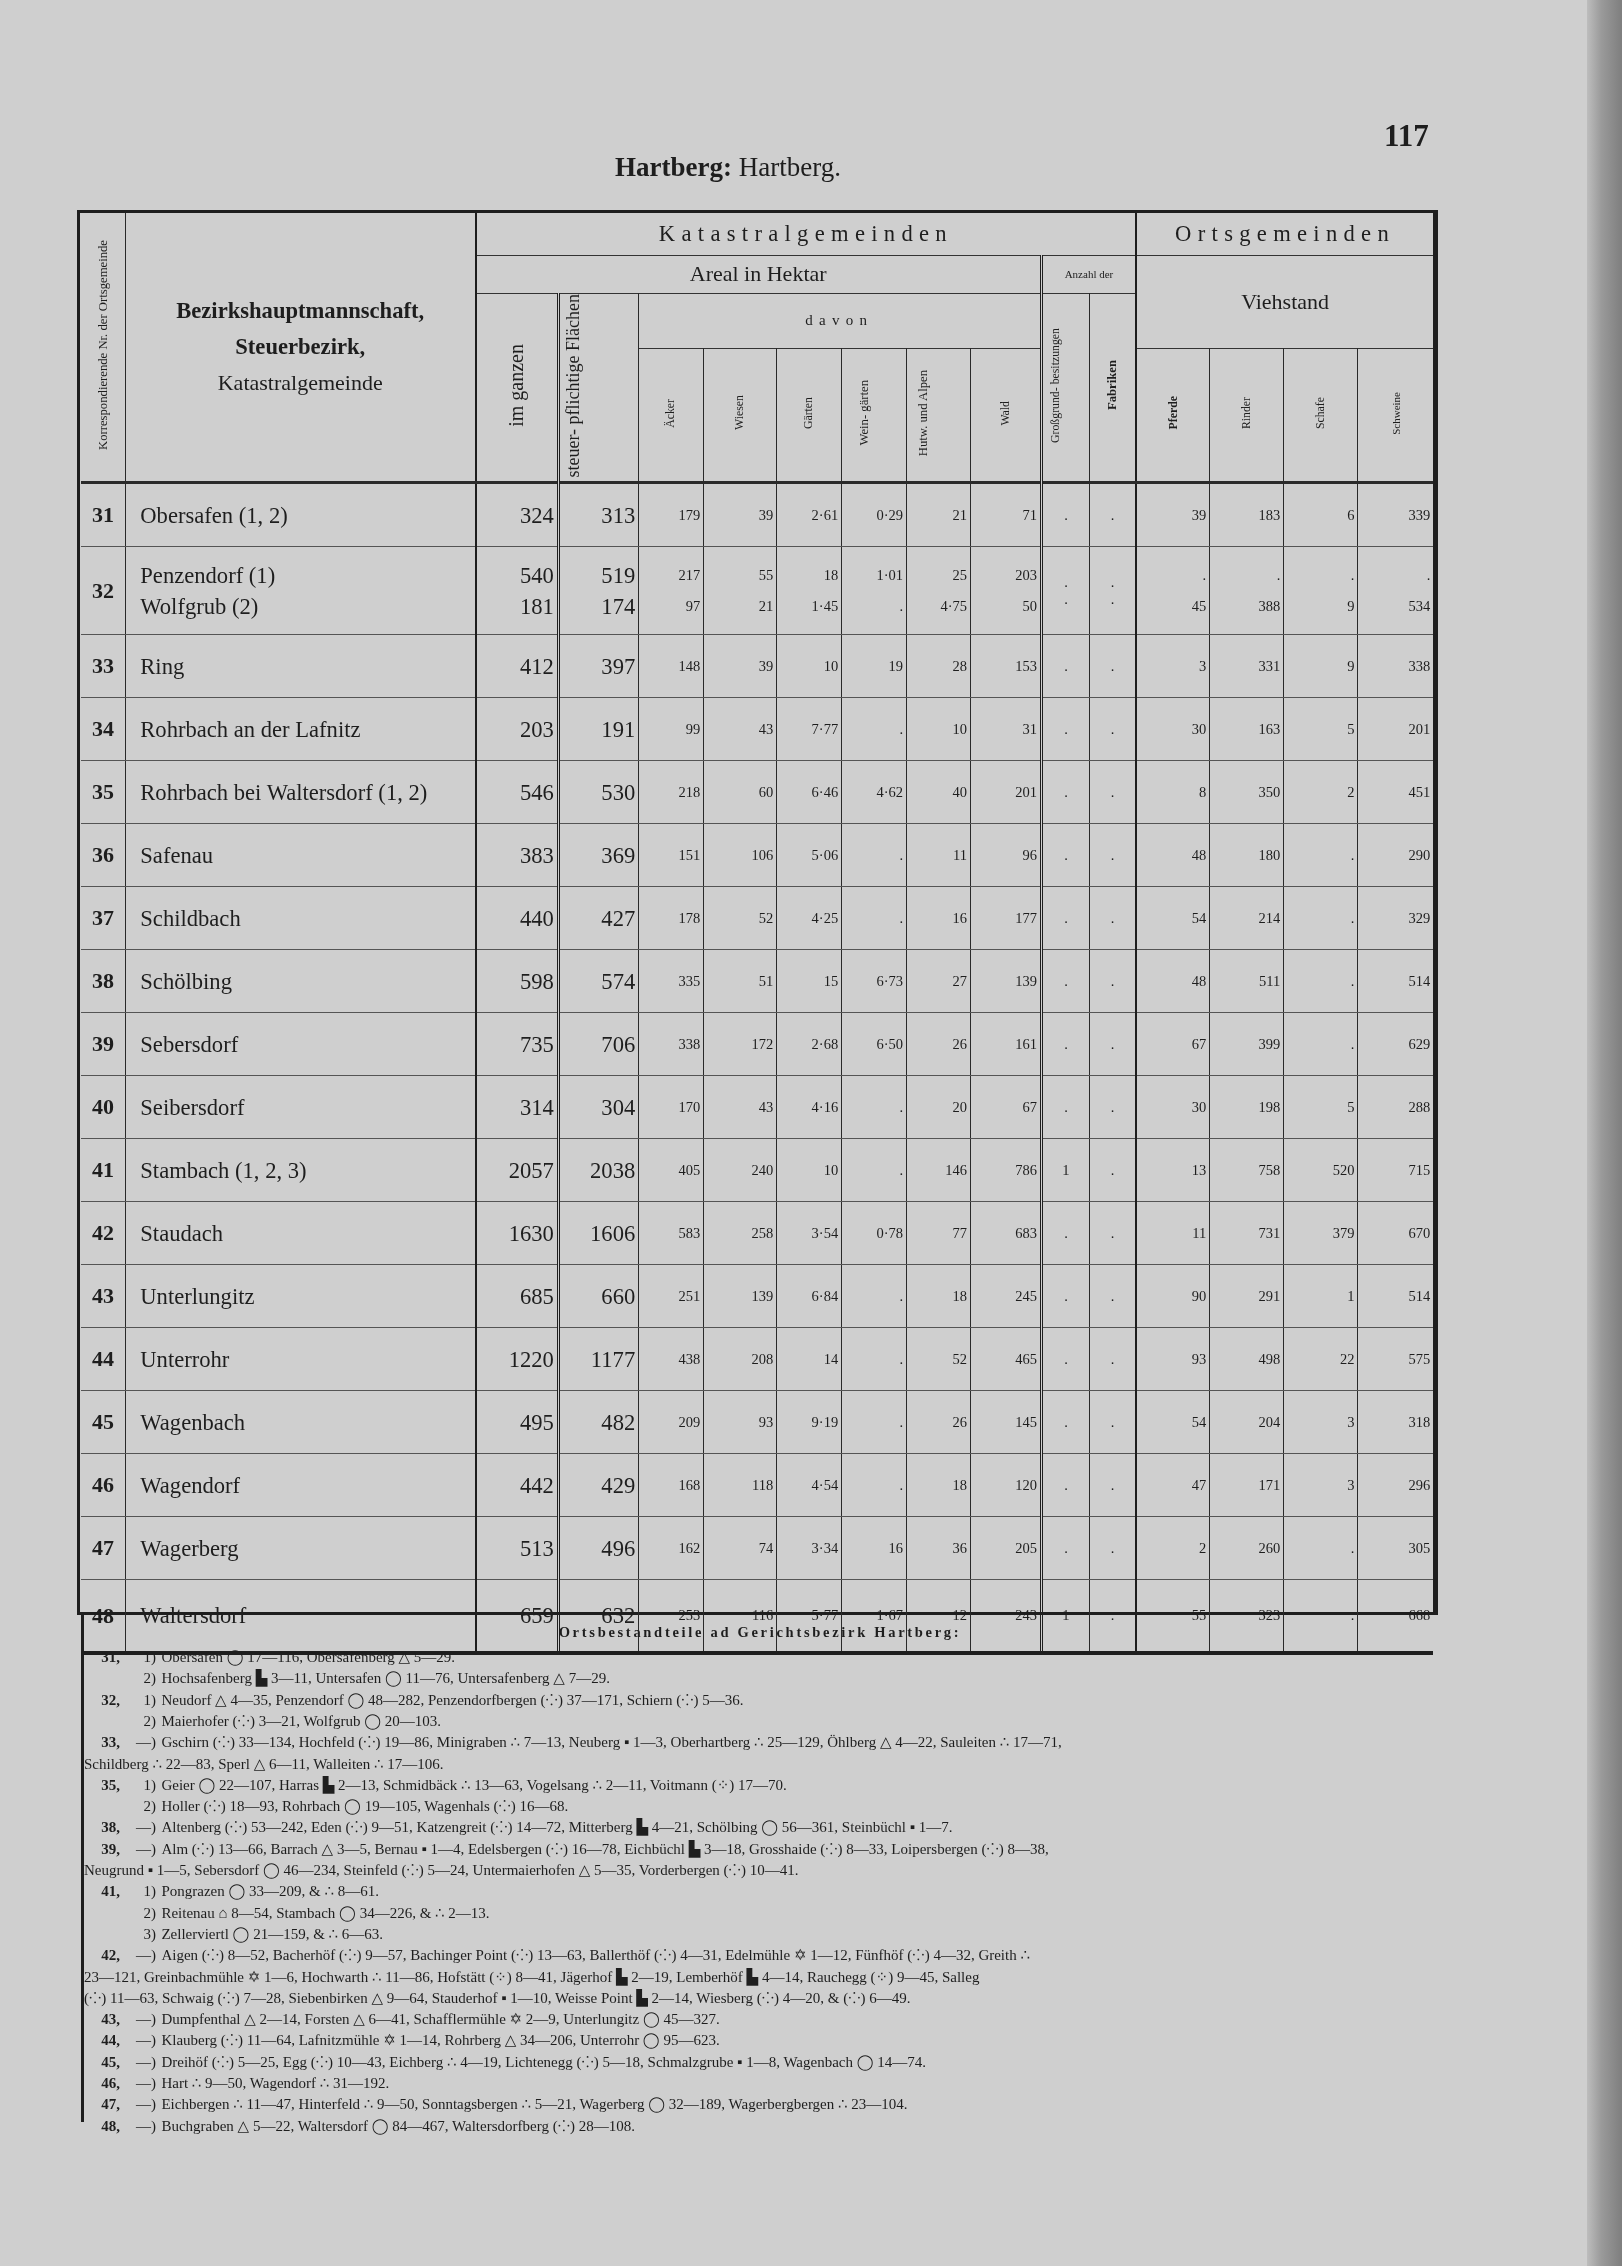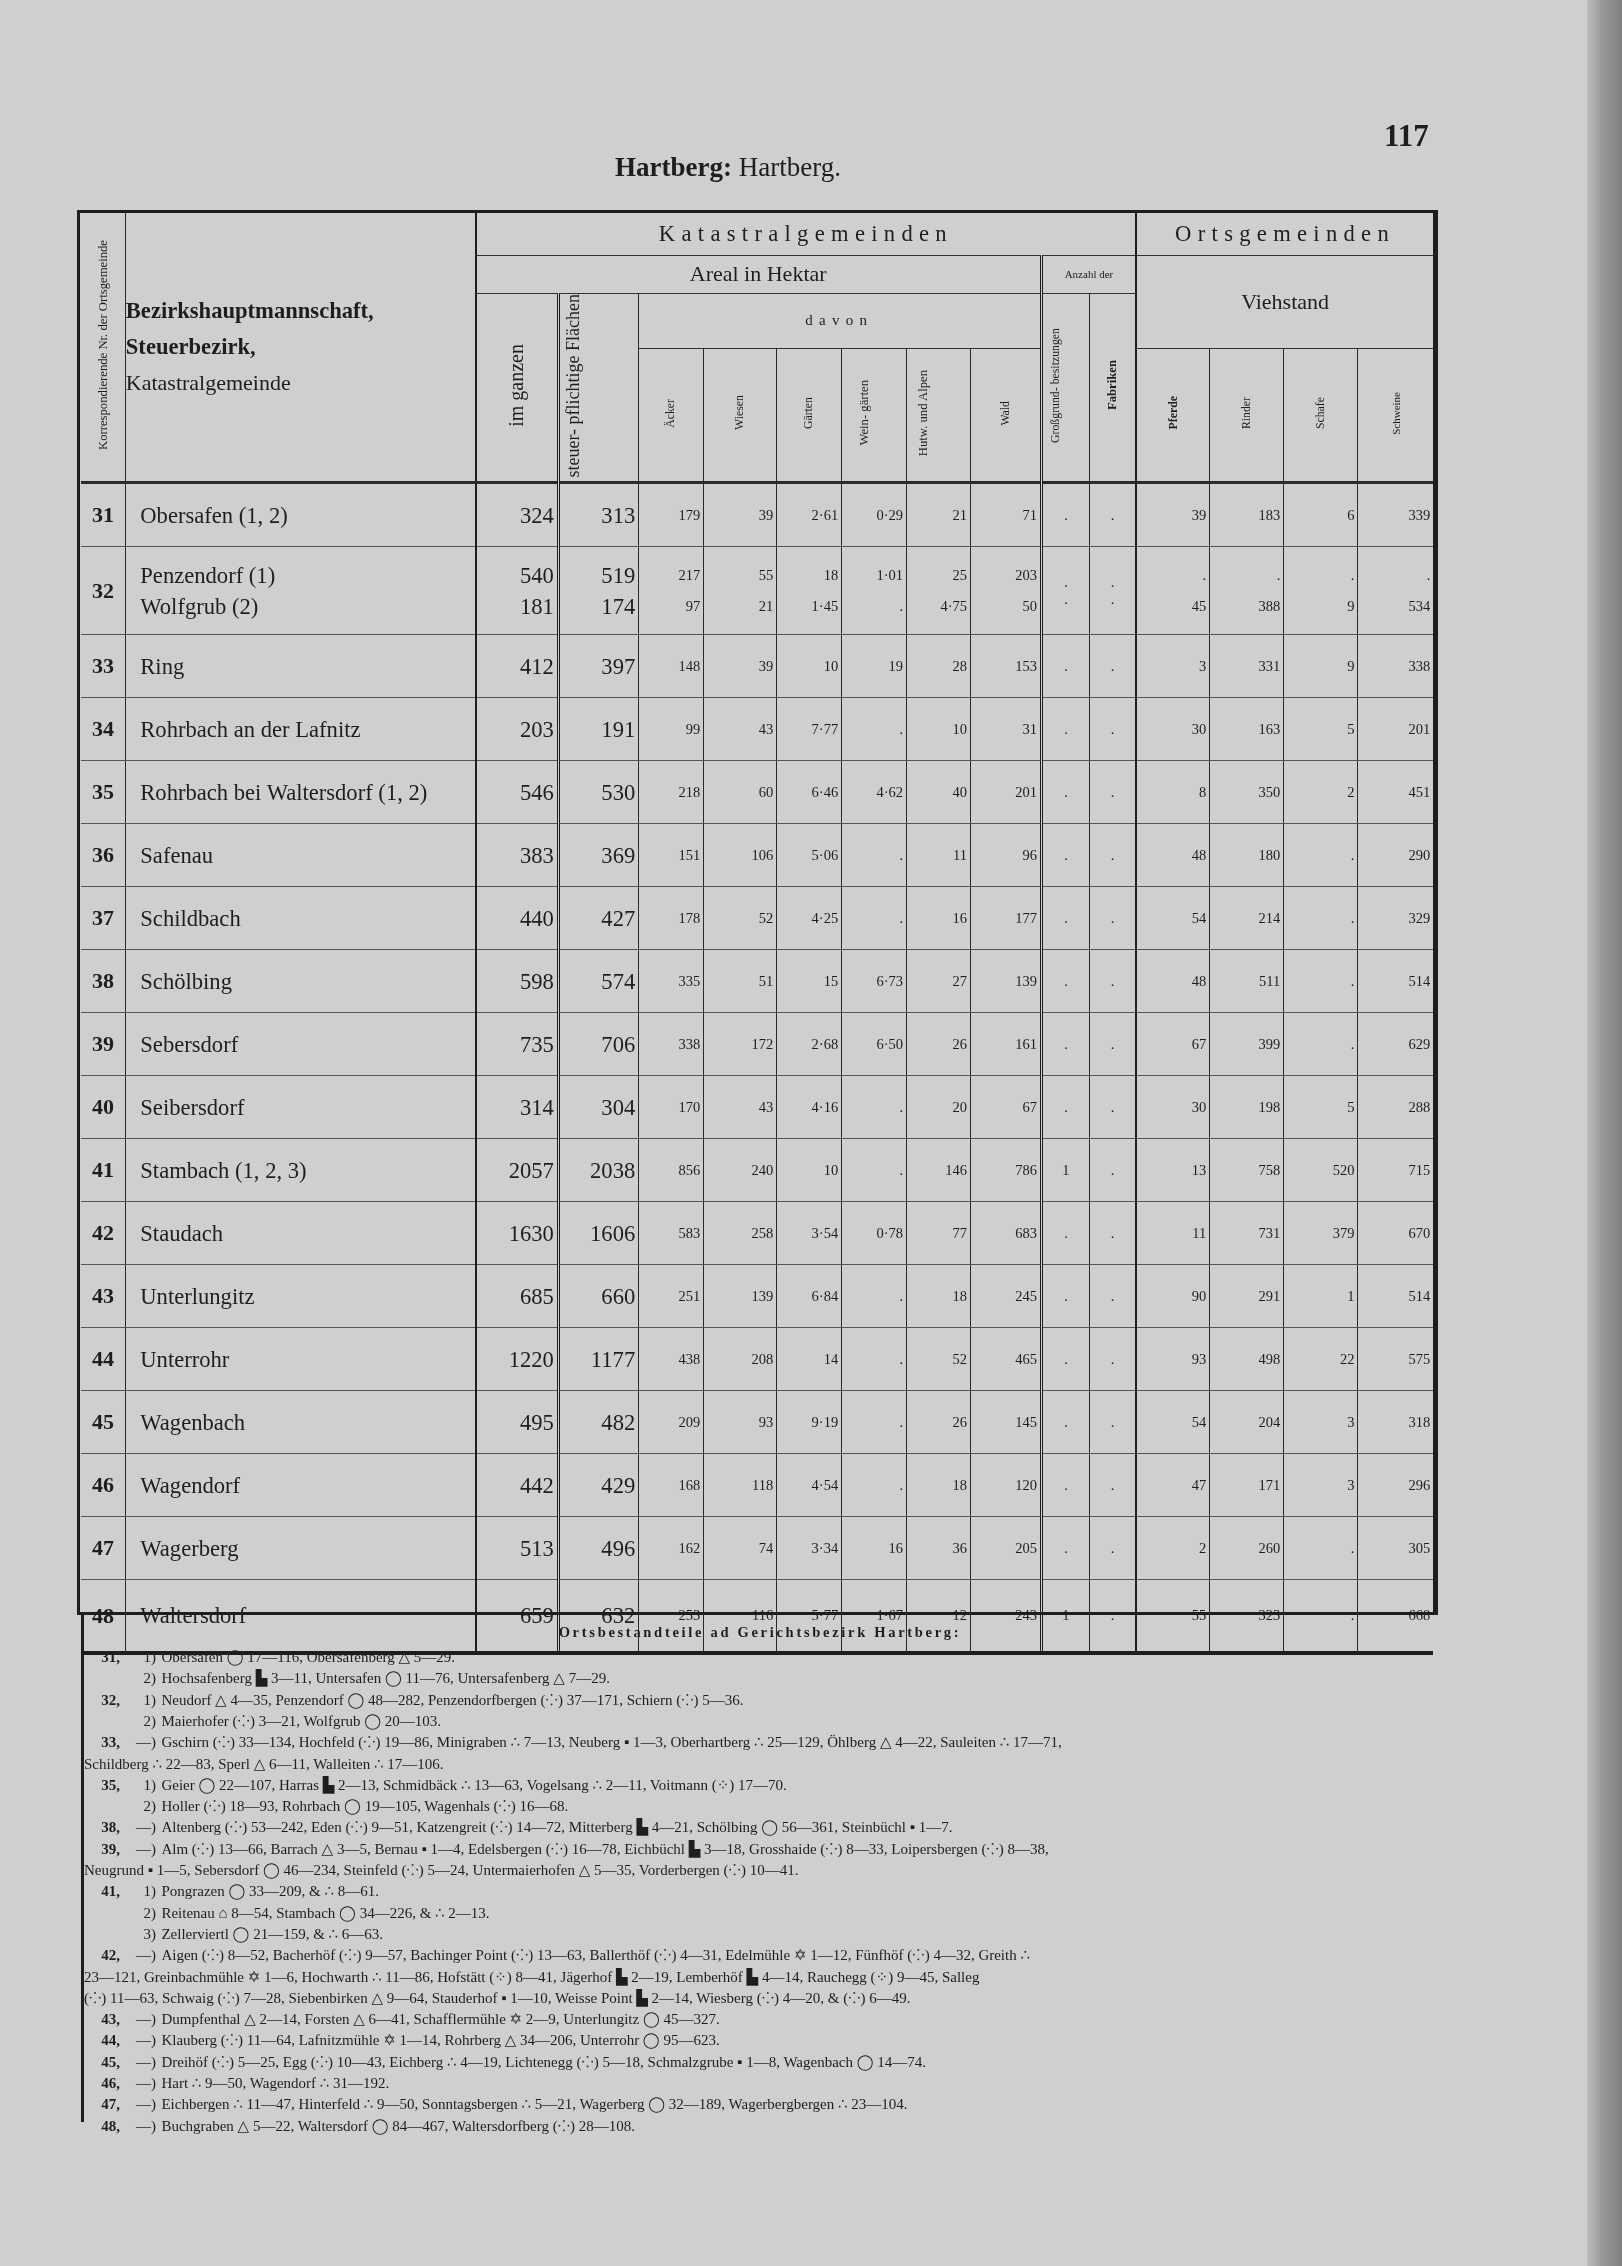--- a/index.html
+++ b/index.html
@@ -47,21 +47,21 @@
   .hdr-3 { height: 38px; border-bottom: 1.8px solid #333; }
   .hdr-4 { height: 87px; }
   .hdr-bottom-line td, .hdr-bottom-line th { border-bottom: 3.6px solid #2a2a2a; }
 
   .spaced { letter-spacing: 6.3px; font-size: 22.6px; text-align: center; }
   .vtext {
     writing-mode: vertical-rl; transform: rotate(180deg);
     display: inline-block; white-space: nowrap; text-align: center;
   }
   .bz-head {
-    text-align: left; line-height: 36px;
+    text-align: center; line-height: 36px;
   }
   .bz-head .b { font-weight: bold; font-size: 22.6px; display: block; }
   .bz-head .n { font-size: 22px; display: block; }
 
   .bold-l { border-left: 2.7px solid #1e1e1e !important; }
   .dbl-l { border-left: 3.6px double #1e1e1e !important; }
 
   tr.row td { border-bottom: 1.8px solid #555; height: 62px; }
   tr.row.tall td { height: 87px; }
   tr.row.last td { border-bottom: 4.5px solid #1e1e1e; height: 71px; }
@@ -648,21 +648,21 @@
         <td class="name">
           <div>Stambach (1, 2, 3)</div>
         </td>
         <td class="big bold-l">
           <div>2057</div>
         </td>
         <td class="big dbl-l">
           <div>2038</div>
         </td>
         <td class="sm ">
-          <div>856</div>
+          <div>405</div>
         </td>
         <td class="sm ">
           <div>240</div>
         </td>
         <td class="sm ">
           <div>10</div>
         </td>
         <td class="sm ">
           <div>.</div>
         </td>

